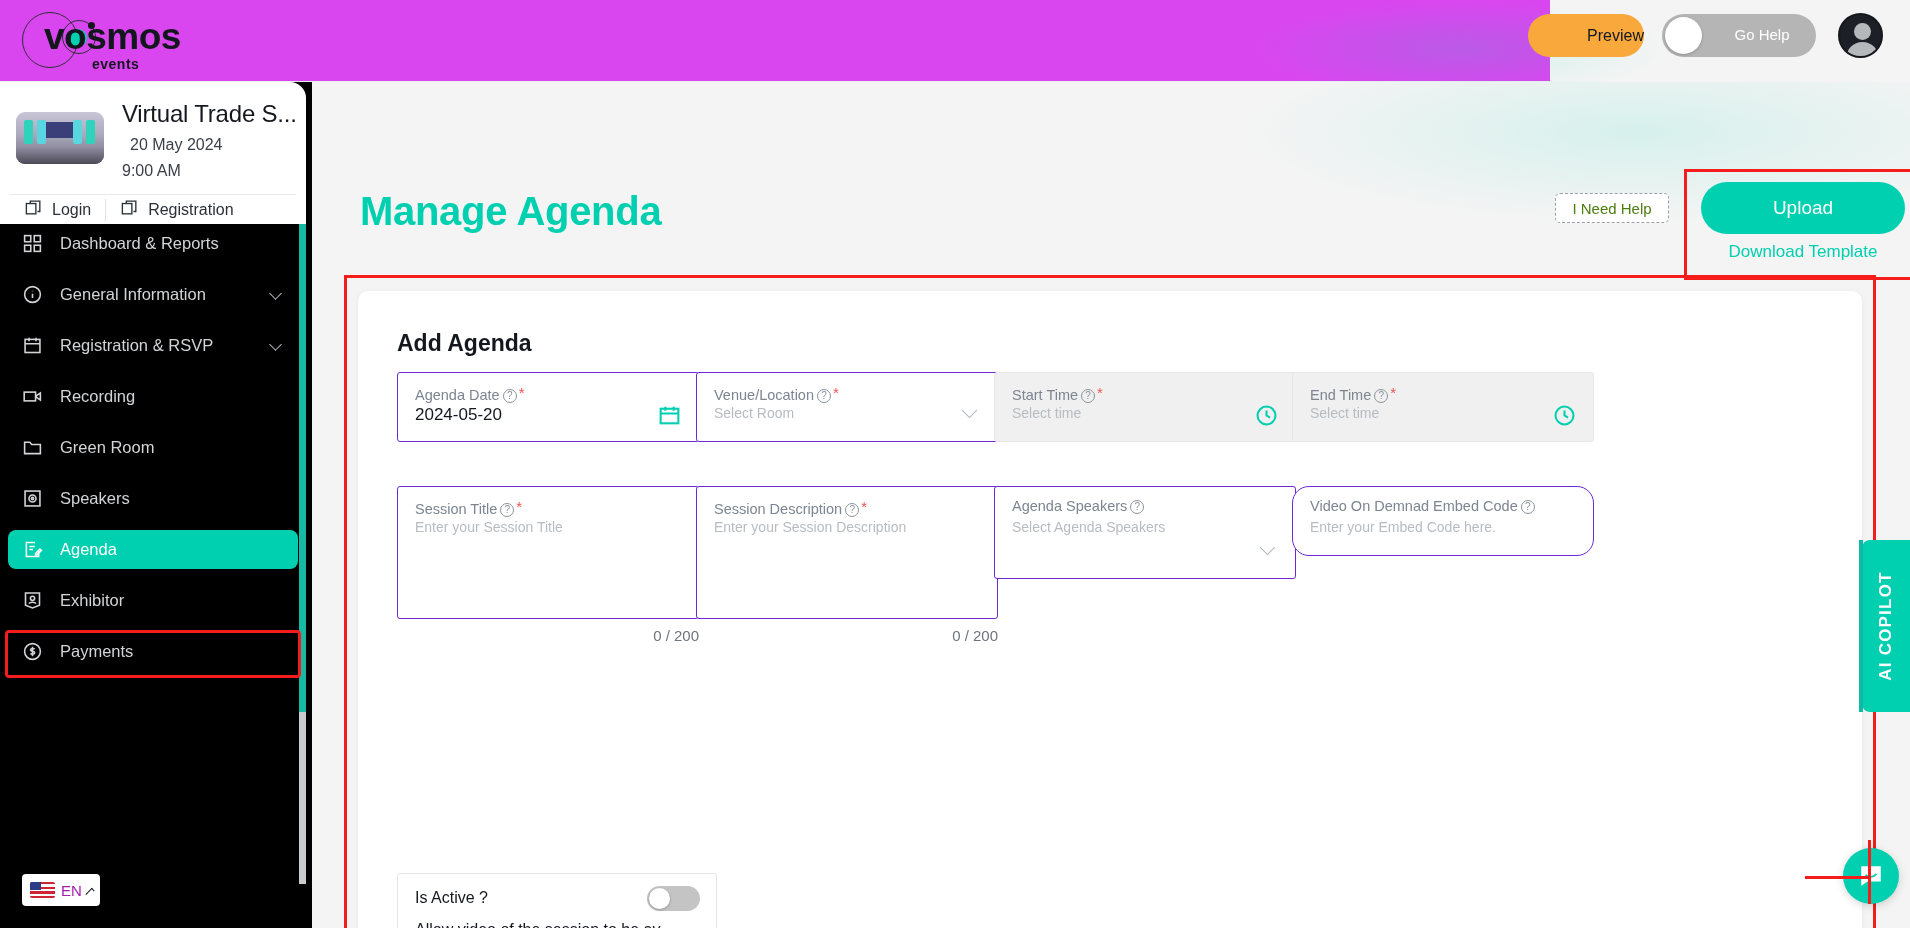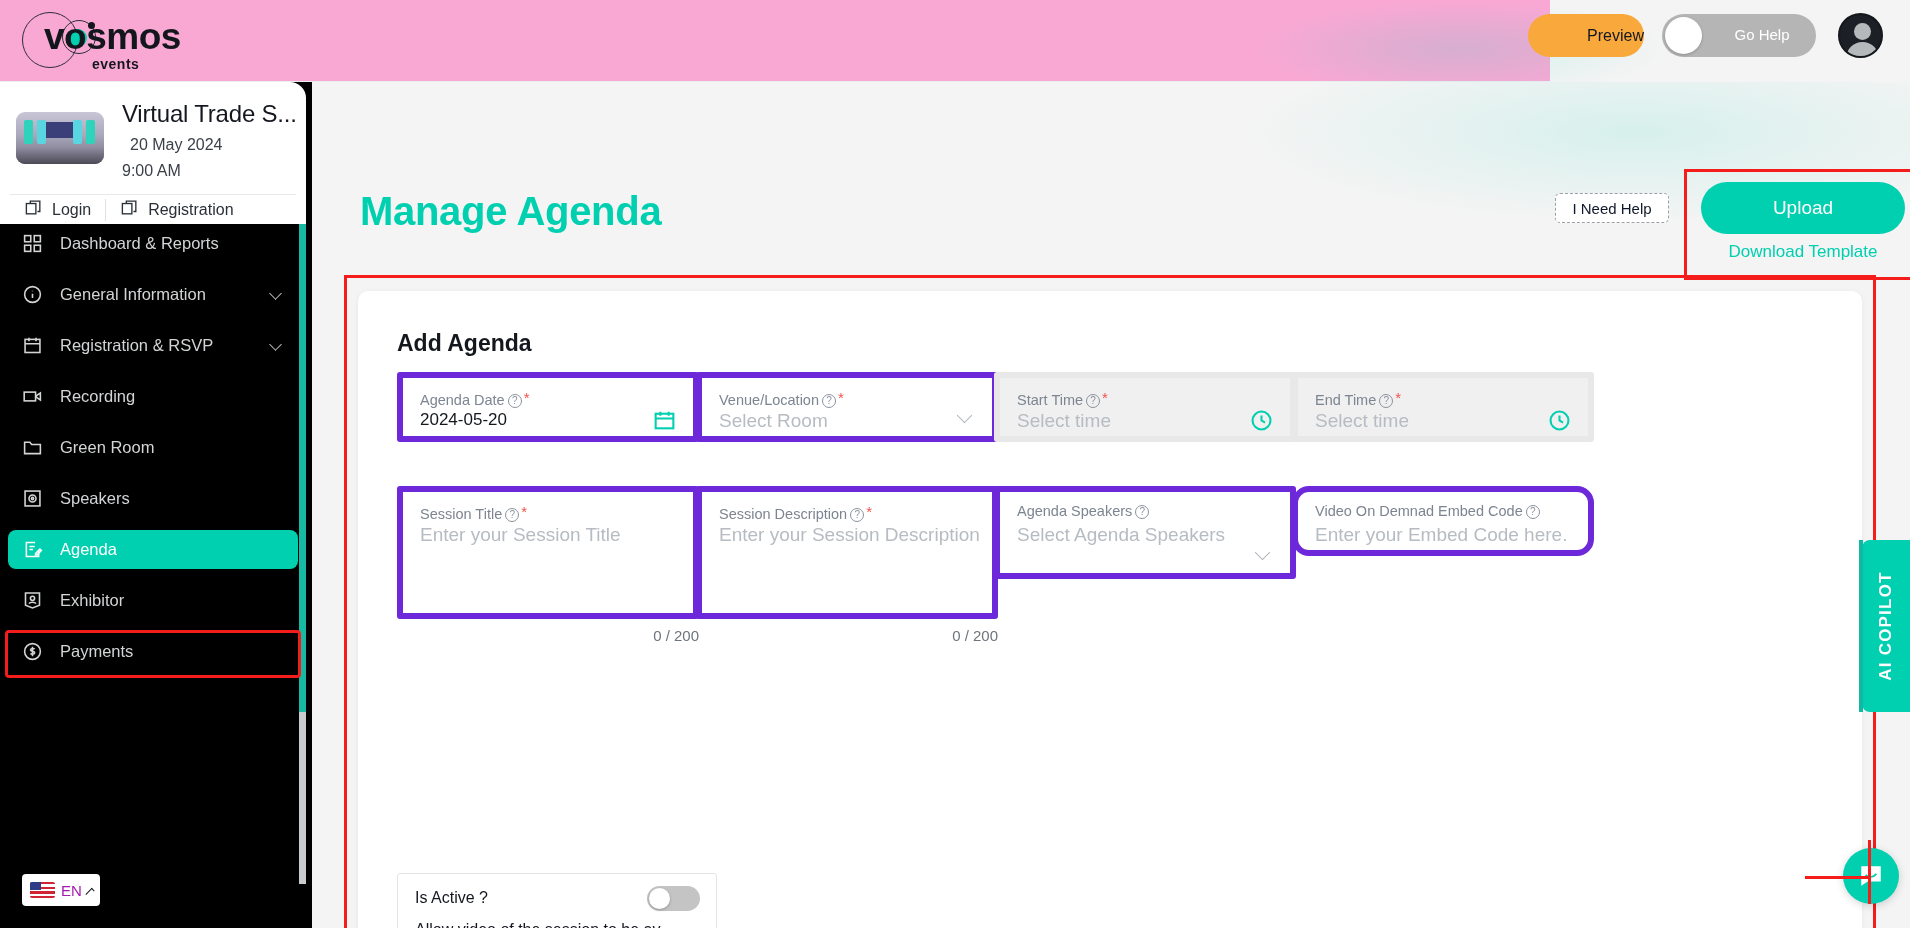--- a/index.html
+++ b/index.html
@@ -7,21 +7,21 @@
     width: 1910px; height: 928px;
     font-family: "Liberation Sans", sans-serif;
     background: #f4f4f4;
     overflow: hidden;
   }
   .app { position: relative; width: 1910px; height: 928px; }
 
   
   .topbar {
     position: absolute; left: 0; top: 0; width: 1550px; height: 82px;
-    background: #f9a8d4;
+    background: #d946ef;
     border-bottom: 1px solid #eceeee;
     z-index: 40;
   }
   .topbar-glow {
     position: absolute; left: 1250px; top: 0; width: 420px; height: 82px;
     background: radial-gradient(ellipse at 50% 60%, rgba(0,214,182,0.14), rgba(0,214,182,0) 70%);
     pointer-events: none;
   }
   .logo-wrap {
     position: absolute; left: 22px; top: 8px; width: 200px; height: 64px;
@@ -195,21 +195,21 @@
     pointer-events: none;
   }
   .page-title {
     position: absolute; left: 48px; top: 107px; font-size: 40px;
     color: #00cfb0; font-weight: 700; letter-spacing: -0.3px;
   }
   .need-help {
     position: absolute; left: 1243px; top: 111px; width: 114px; height: 30px;
     border: 1.6px dashed #9aa0a6; border-radius: 5px; background: #ffffff;
     display: flex; align-items: center; justify-content: center;
-    font-size: 15px; color: #0f172a; cursor: pointer;
+    font-size: 15px; color: #4d7c0f; cursor: pointer;
   }
   .upload-box {
     position: absolute; left: 1372px; top: 87px; width: 238px; height: 111px;
     border: 3px solid #f51c1c; background: transparent; pointer-events: none;
   }
   .btn-upload {
     position: absolute; left: 1389px; top: 100px; width: 204px; height: 52px;
     background: #00cfb0; border: none; border-radius: 26px;
     font-family: "Liberation Sans", sans-serif;
     font-size: 19px; color: #ffffff; cursor: pointer;
@@ -229,39 +229,39 @@
     background: #ffffff; border-radius: 10px;
     box-shadow: 0 1px 5px rgba(0,0,0,0.06);
   }
   .card-title {
     position: absolute; left: 39px; top: 39px; font-size: 23px;
     font-weight: 700; color: #14181e;
   }
 
   
   .field {
-    position: absolute; border: 6px solid #6d28d9; background: #ffffff;
+    position: absolute; border: 1px solid #6d28d9; background: #ffffff;
     border-radius: 3px; cursor: text; padding-left: 16px;
   }
   .field.disabled { background: #f0f0f0; border-color: #e8e8e8; cursor: default; }
   .f-label {
     position: absolute; left: 17px; top: 11px; font-size: 14.5px;
     color: #7c8591; white-space: nowrap;
   }
   .f-q {
     display: inline-block; width: 14px; height: 14px; border-radius: 50%;
     border: 1.2px solid #8b939d; font-size: 10px; line-height: 12px;
     text-align: center; color: #8b939d; vertical-align: 1px; margin-left: 3px;
   }
   .f-req { color: #f2534d; font-size: 15px; margin-left: 2px; vertical-align: 2px; }
   .f-value {
     position: absolute; left: 17px; top: 32px; font-size: 17px; color: #14181e;
   }
   .f-ph {
-    position: absolute; left: 17px; top: 32px; font-size: 19px; color: #b7bcc2;
+    position: absolute; left: 17px; top: 32px; font-size: 14px; color: #b7bcc2;
   }
   .f-caret {
     position: absolute; width: 11px; height: 11px;
     border-right: 1.6px solid #b1b6bb; border-bottom: 1.6px solid #b1b6bb;
     transform: rotate(45deg); cursor: pointer;
   }
   .f-counter {
     position: absolute; font-size: 15px; color: #6d747c; text-align: right;
   }
   .ic-right { position: absolute; cursor: pointer; }

